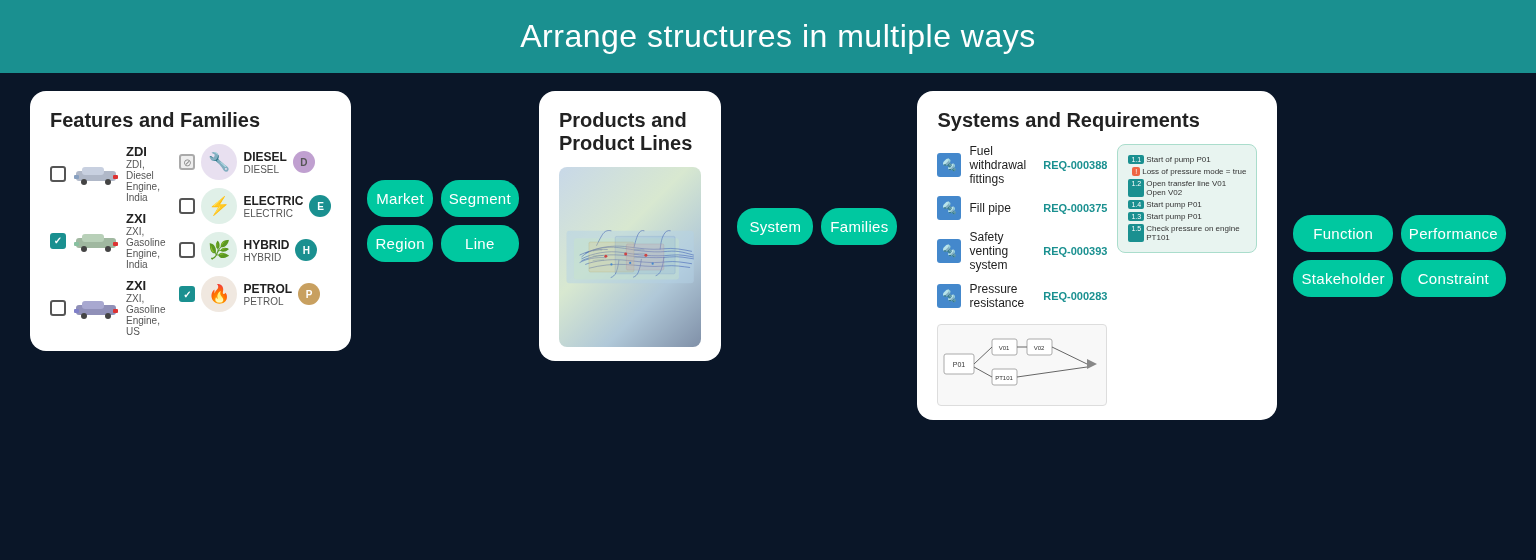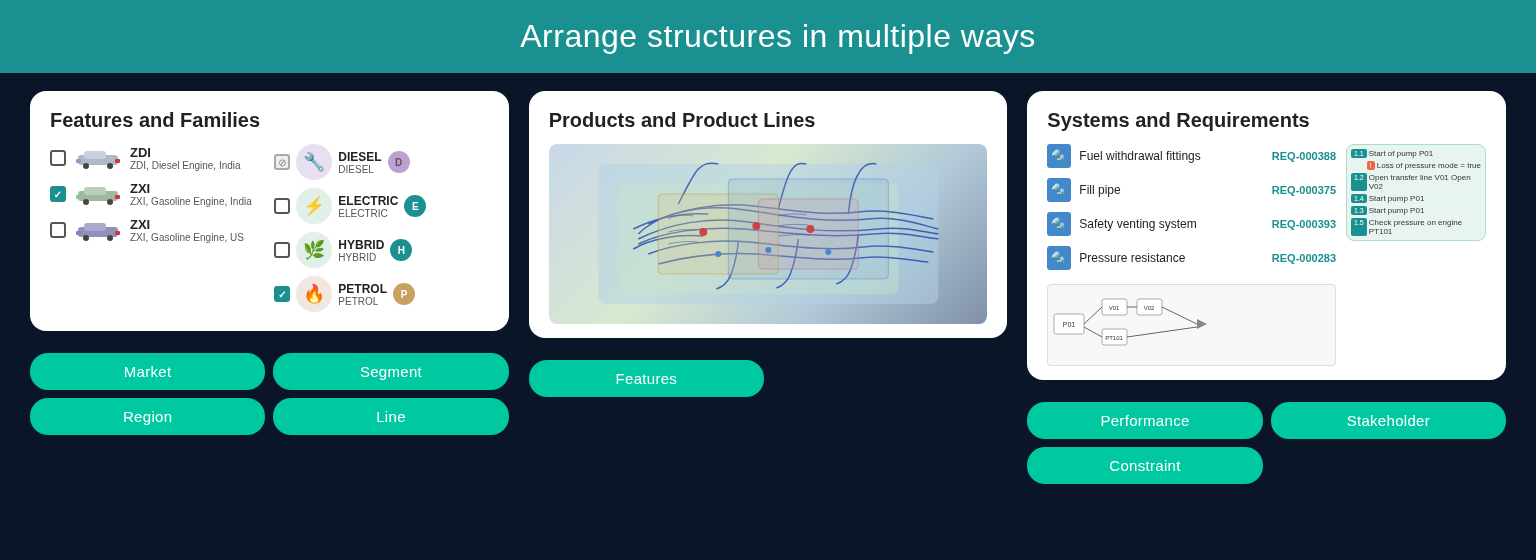--- a/index.html
+++ b/index.html
@@ -30,23 +30,23 @@
       display: flex;
       flex-direction: row;
       justify-content: space-around;
       align-items: flex-start;
       padding: 18px 30px 0 30px;
       gap: 20px;
     }
 
     .column {
       display: flex;
-      flex-direction: column;
-      align-items: center;
-      gap: 22px;
+      flex-direction: row;
+      align-items: center;
+      gap: 16px;
       flex: 1;
     }
 
     .card {
       background: white;
       border-radius: 16px;
       padding: 18px 20px 14px 20px;
       width: 100%;
       min-height: 240px;
       position: relative;
@@ -458,21 +458,22 @@
           <g fill="#4488cc">
             <circle cx="140" cy="110" r="3"></circle>
             <circle cx="190" cy="106" r="3"></circle>
             <circle cx="250" cy="108" r="3"></circle>
           </g>
         </svg>
       </div>
     </div>
 
     <div class="tags-grid">
-      <button class="tag-btn">Features</button>
+      <button class="tag-btn">System</button>
+      <button class="tag-btn">Families</button>
     </div>
   </div>
 
   <div class="column">
     <div class="card systems-card">
       <div class="card-title">Systems and Requirements</div>
       <div class="systems-grid">
         <div class="systems-left">
 
           <div class="system-item">
@@ -513,21 +514,21 @@
               <line x1="75" y1="18" x2="85" y2="18" stroke="#666" stroke-width="1"></line>
               <line x1="32" y1="38" x2="50" y2="48" stroke="#666" stroke-width="1"></line>
               <polygon points="155,35 145,30 145,40" fill="#888"></polygon>
               <line x1="110" y1="18" x2="145" y2="35" stroke="#666" stroke-width="1"></line>
               <line x1="75" y1="48" x2="145" y2="38" stroke="#666" stroke-width="1"></line>
             </svg>
           </div>
         </div>
 
         <div class="systems-right">
-          <div style="background:#e8f4f0;border:1px solid #aaddcc;border-radius:8px;padding:4px;font-size:8px;color:#333;">
+          <div style="background:#e8f4f0;border:1px solid #aaddcc;border-radius:8px;padding:10px;font-size:8px;color:#333;">
             <div style="display:flex;gap:2px;margin-bottom:3px;">
               <div style="background:#1a9090;color:white;border-radius:2px;padding:1px 3px;font-size:7px;">1.1</div>
               <span>Start of pump P01</span>
             </div>
             <div style="display:flex;gap:2px;margin-bottom:3px;justify-content:flex-end;">
               <div style="background:#ee6644;color:white;border-radius:2px;padding:1px 3px;font-size:7px;">!</div>
               <span>Loss of pressure mode = true</span>
             </div>
             <div style="display:flex;gap:2px;margin-bottom:3px;">
               <div style="background:#1a9090;color:white;border-radius:2px;padding:1px 3px;font-size:7px;">1.2</div>
@@ -544,19 +545,20 @@
             <div style="display:flex;gap:2px;">
               <div style="background:#1a9090;color:white;border-radius:2px;padding:1px 3px;font-size:7px;">1.5</div>
               <span>Check pressure on engine PT101</span>
             </div>
           </div>
         </div>
       </div>
     </div>
 
     <div class="tags-grid">
+      <button class="tag-btn">Function</button>
       <button class="tag-btn">Performance</button>
       <button class="tag-btn">Stakeholder</button>
       <button class="tag-btn">Constraint</button>
     </div>
   </div>
 
 </div>
 
 </body></html>

